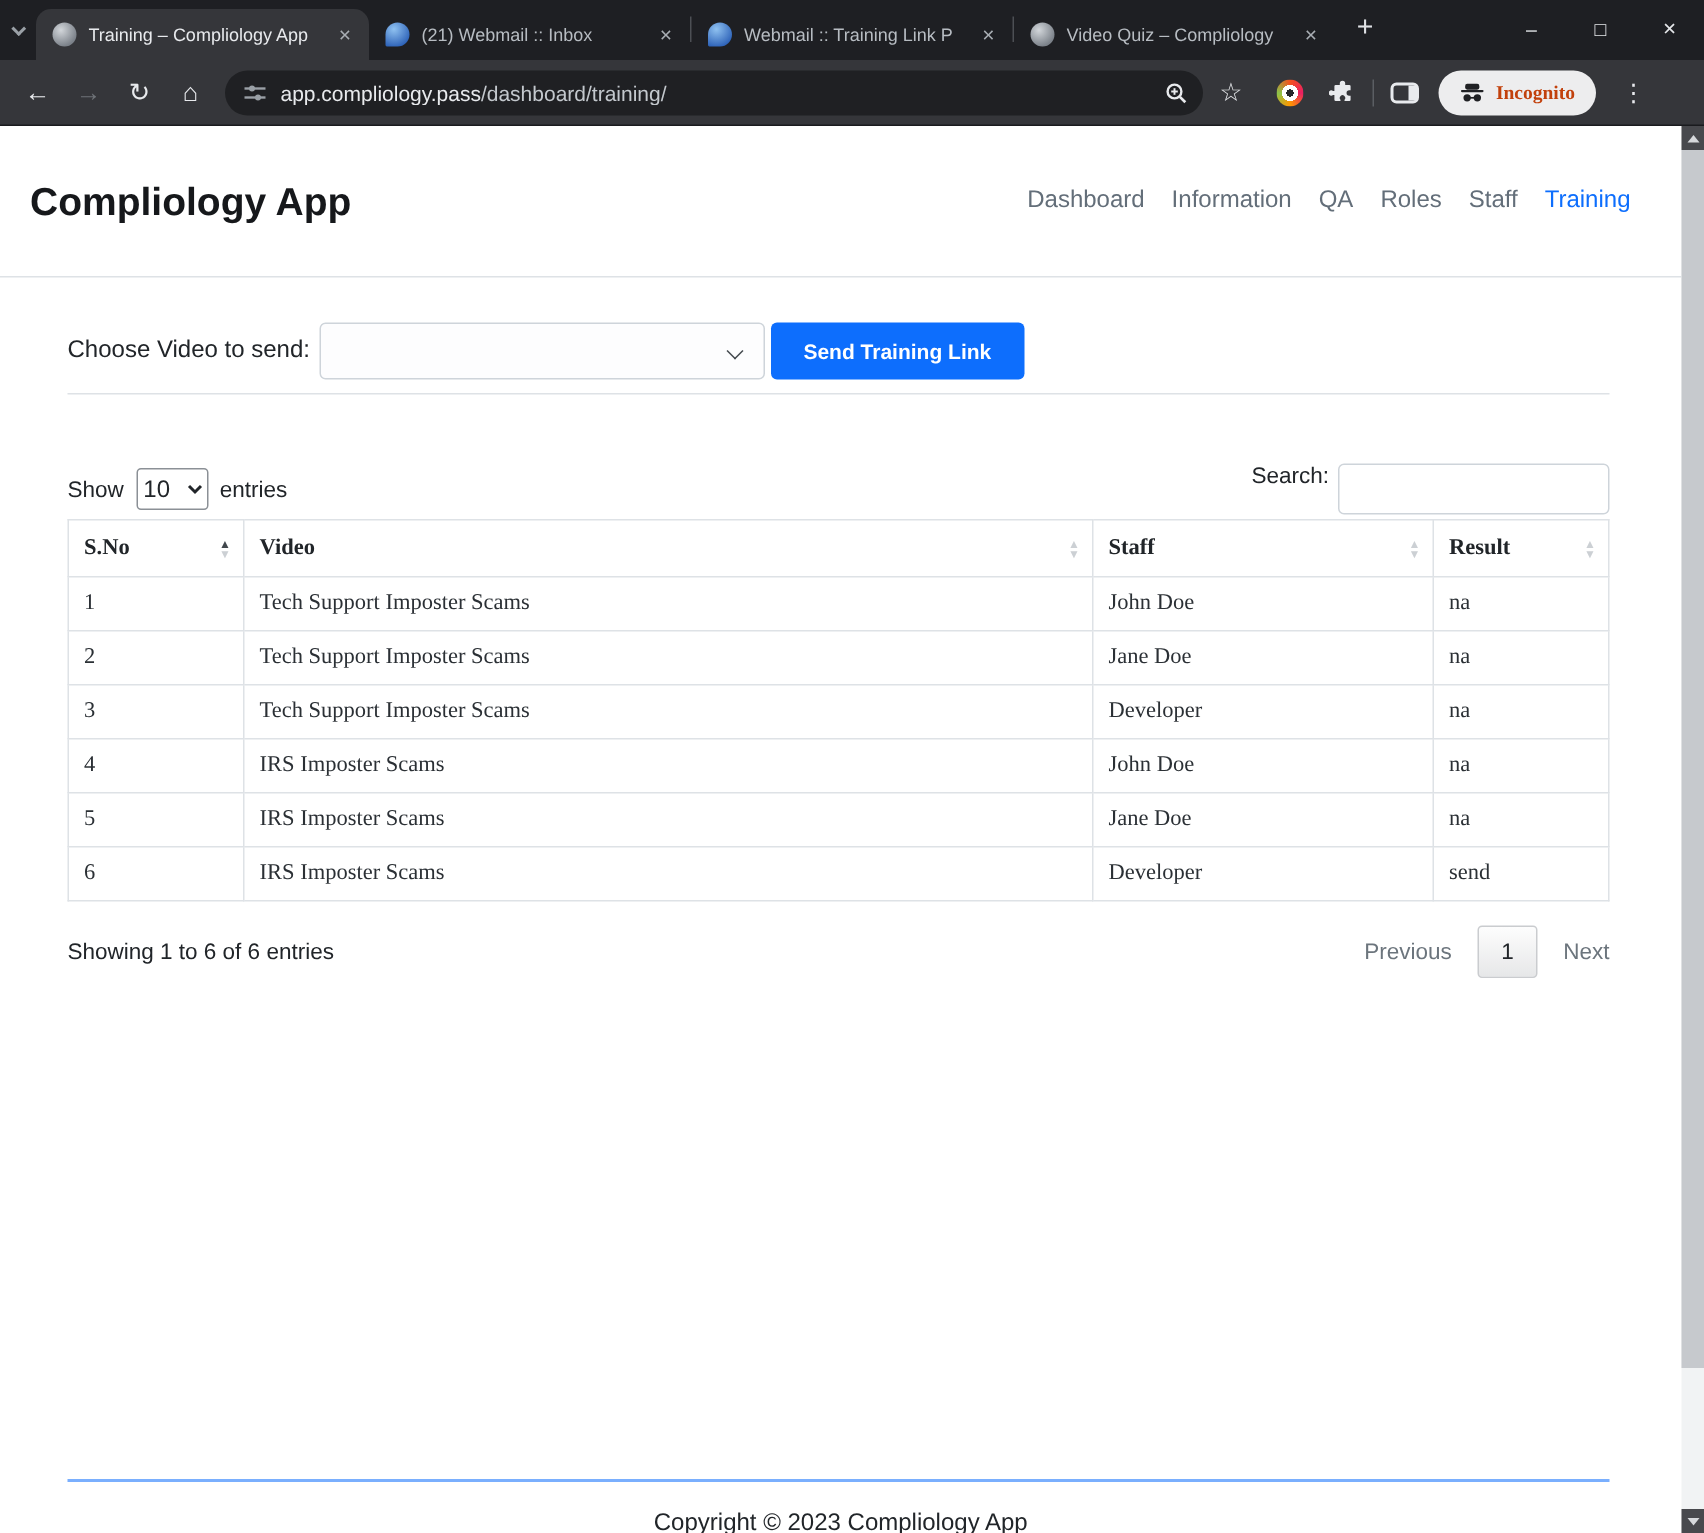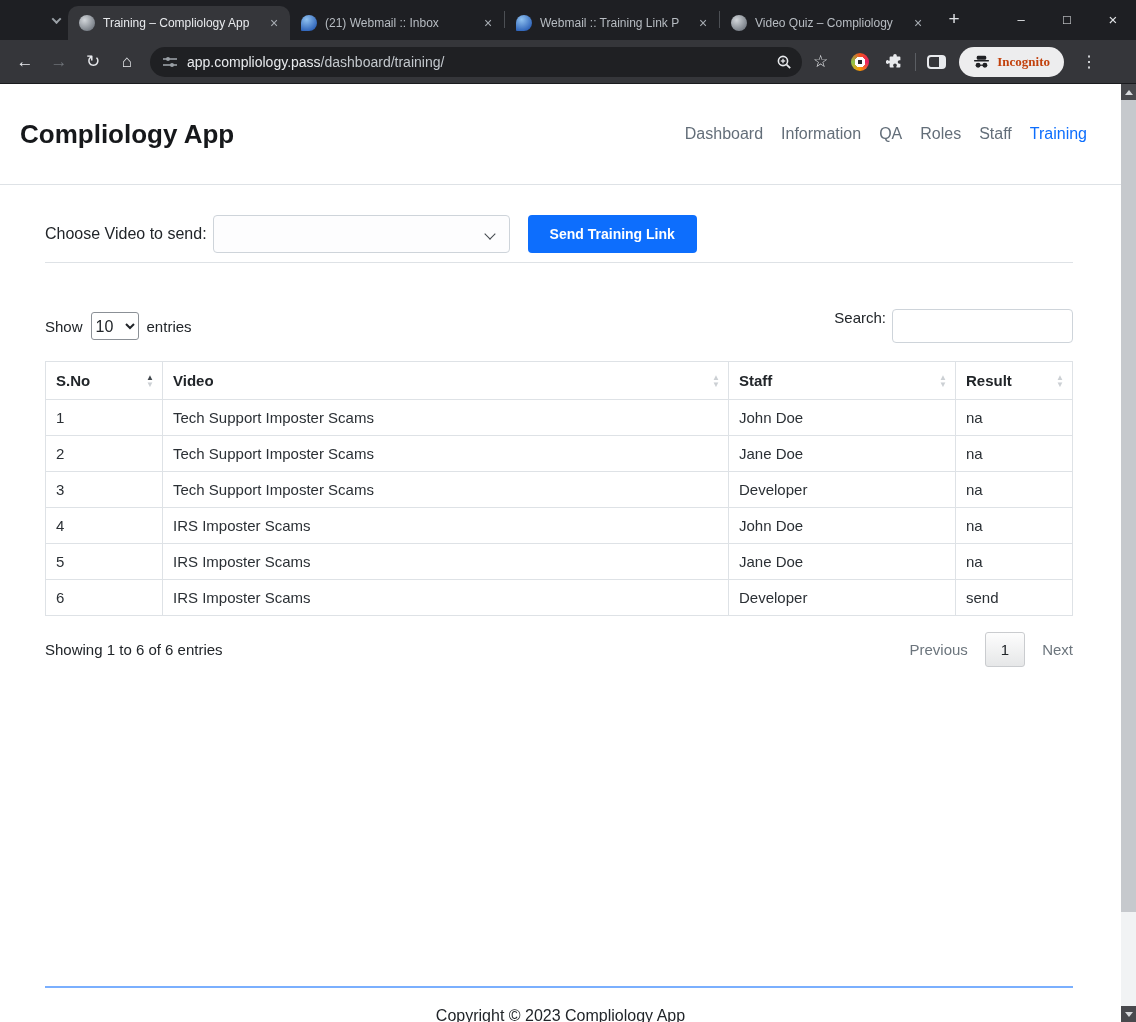--- a/index.html
+++ b/index.html
@@ -6,21 +6,21 @@
   html,body { background:#fff; }
   .screen {
     position: relative; width: 1136px; height: 1022px;
     background: #fff; overflow: hidden;
     font-family: "Liberation Sans", sans-serif;
   }
 
   
   .tabstrip {
     position: absolute; top: 0; left: 0; width: 1136px; height: 40px;
-    background: #1e1f23; display: flex; align-items: flex-end; padding-left: 44px;
+    background: #1e1f23; display: flex; align-items: flex-end;
   }
   .tab-search {
     width: 24px; height: 34px; display: flex; align-items: center; justify-content: center;
     align-self: center; cursor: pointer;
   }
   .chev-light { width: 7px; height: 7px; border-right: 2px solid #9aa0a6; border-bottom: 2px solid #9aa0a6; transform: rotate(45deg) translate(-1px,-1px); }
   .tab {
     display: flex; align-items: center; gap: 8px;
     height: 34px; padding: 0 8px 0 11px; width: 214px; flex: 0 0 auto;
     color: #b7bcc2; font-size: 12px; cursor: pointer;
@@ -76,30 +76,30 @@
   .navbar { height: 101px; display: flex; align-items: center; justify-content: space-between; padding: 0 34px 0 20px; border-bottom: 1px solid #dee2e6; }
   .brand { font-size: 26px; font-weight: 600; color: #16181b; cursor: pointer; }
   .site-nav { display: flex; gap: 18px; font-size: 16px; }
   .site-nav a { color: #636e79; text-decoration: none; cursor: pointer; }
   .site-nav a.active { color: #0d6efd; }
 
   .form-row { display: flex; align-items: center; padding: 20px 48px 0 45px; height: 77px; }
   .form-label { font-size: 16px; margin-right: 6px; }
   .select-box { position: relative; width: 297px; height: 38px; border: 1px solid #ced4da; border-radius: 4px; background: #fdfdfe; cursor: pointer; }
   .select-box .chev-dark { position: absolute; right: 15px; top: 14px; width: 8px; height: 8px; border-right: 1.8px solid #43484d; border-bottom: 1.8px solid #43484d; transform: rotate(45deg); }
-  .send-btn { margin-left: 18px; height: 38px; padding: 0 22px; background: #0d6efd; border: none; border-radius: 4px; color: #fff; font-size: 14px; font-weight: 600; font-family: inherit; cursor: pointer; }
+  .send-btn { margin-left: 4px; height: 38px; padding: 0 22px; background: #0d6efd; border: none; border-radius: 4px; color: #fff; font-size: 14px; font-weight: 600; font-family: inherit; cursor: pointer; }
   .hr { margin: 0 48px 0 45px; border-top: 1px solid #dee2e6; }
 
   .controls { display: flex; align-items: center; justify-content: space-between; margin: 46px 48px 0 45px; font-size: 15px; }
   .controls-left { display: flex; align-items: center; gap: 8px; }
   .len-select { width: 48px; height: 28px; font-size: 16px; font-family: inherit; border: 1px solid #8b9096; border-radius: 3px; background: #fff; color: #212529; }
   .controls-right { display: flex; gap: 6px; }
   .search-input { width: 181px; height: 34px; border: 1px solid #ced4da; border-radius: 4px; padding: 0 8px; font-size: 15px; font-family: inherit; }
 
-  .table-wrap { margin: 18px 48px 0 45px; }
+  .table-wrap { margin: 3px 48px 0 45px; font-family: Liberation Serif, serif; }
   table.data { width: 100%; border-collapse: collapse; font-size: 15px; }
   table.data th, table.data td { border: 1px solid #dee2e6; text-align: left; }
   table.data th { font-weight: 700; padding: 10px 26px 10px 10px; position: relative; }
   table.data td { padding: 9px 10px; color: #2b3035; }
   th.col-sno { width: 117px; } th.col-video { width: 566px; } th.col-staff { width: 227px; }
   .sort { position: absolute; right: 8px; top: 50%; transform: translateY(-50%); display: flex; flex-direction: column; font-size: 8px; line-height: 7px; color: #ccd0d4; }
   .sort .on { color: #41474d; }
 
   .table-footer { display: flex; align-items: center; justify-content: space-between; margin: 16px 48px 0 45px; font-size: 15px; }
   .pager { display: flex; align-items: center; gap: 17px; }

